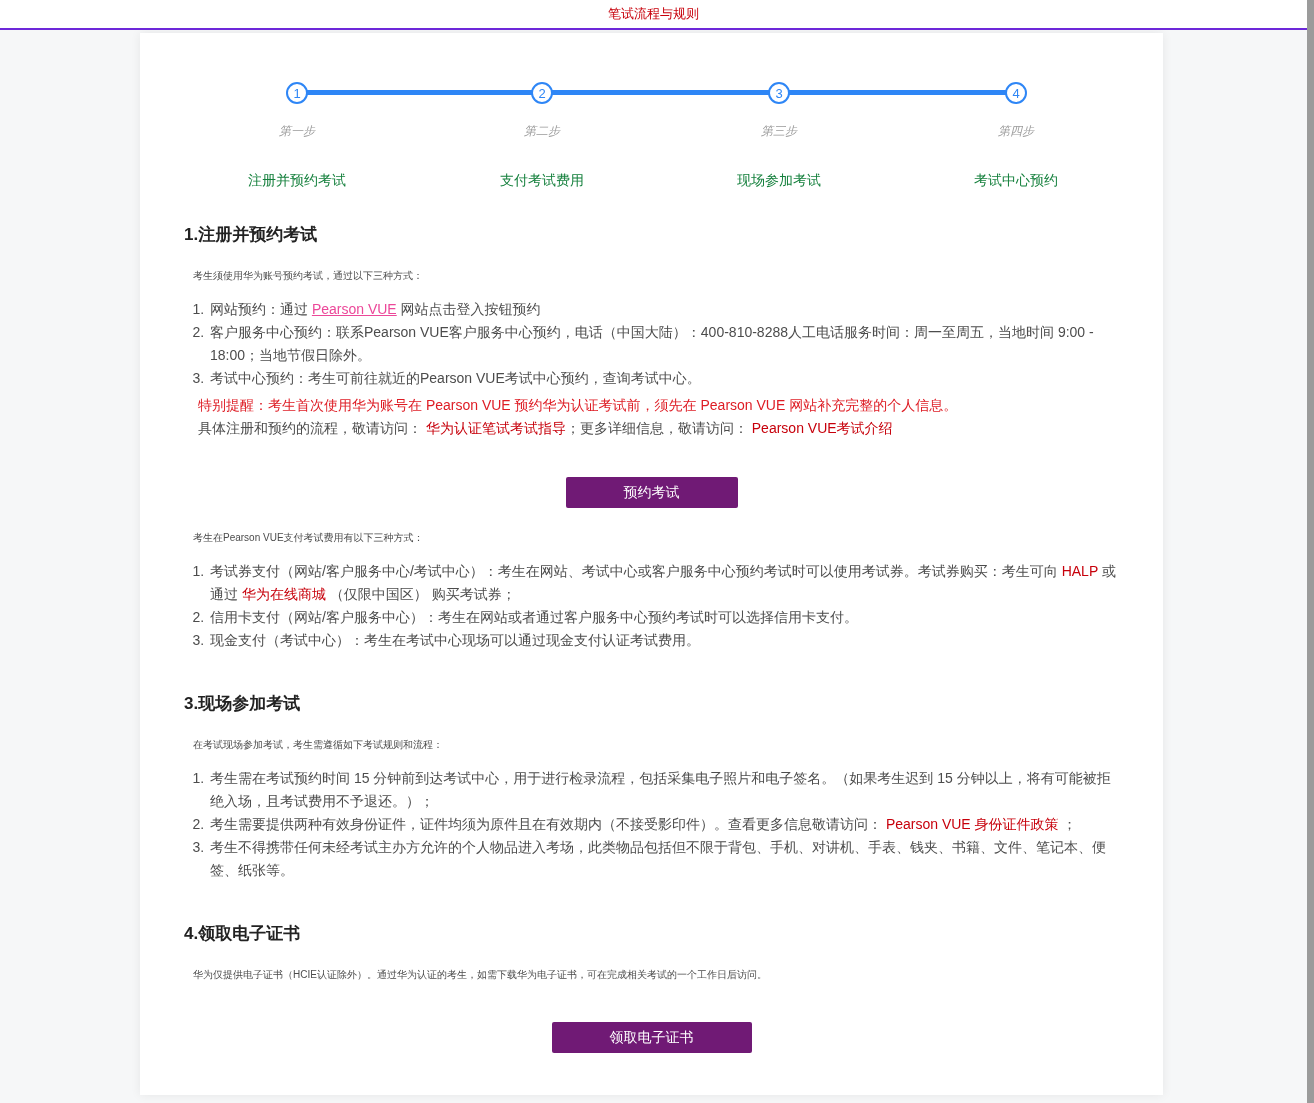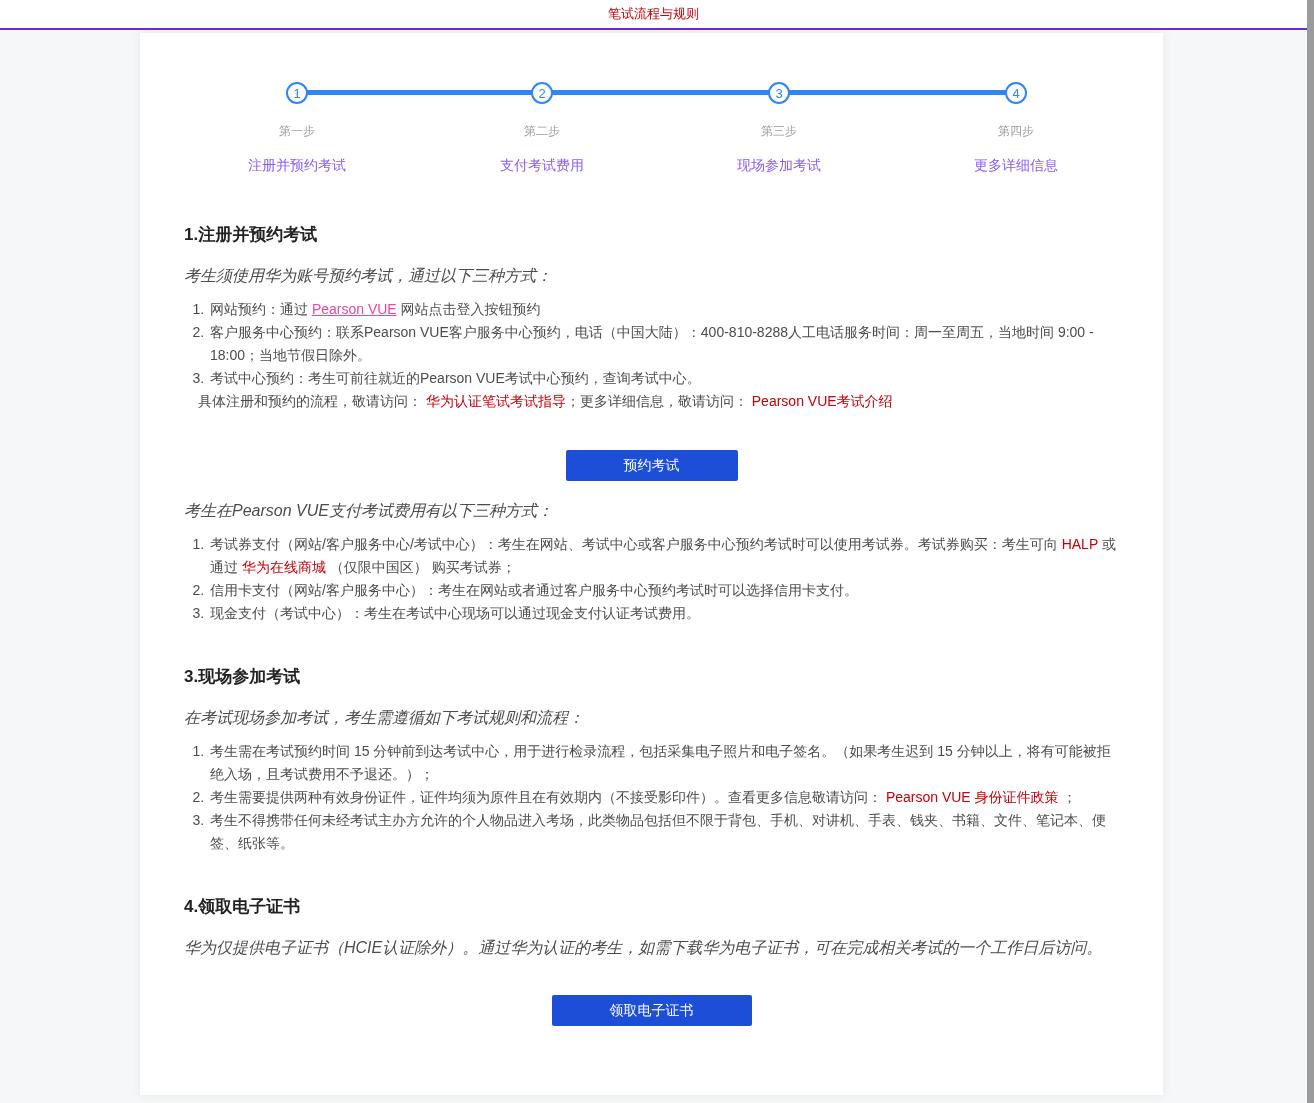--- a/index.html
+++ b/index.html
@@ -36,40 +36,40 @@
   }
   .step{
     position:absolute;top:49px;width:220px;transform:translateX(-50%);text-align:center;
   }
   .step .circle{
     width:22px;height:22px;border-radius:50%;background:#ffffff;border:2px solid #2e86f6;
     box-sizing:border-box;margin:0 auto;position:relative;z-index:2;
     display:flex;align-items:center;justify-content:center;
     font-size:13px;color:#2e86f6;
   }
-  .step .step-label{margin-top:19px;font-size:12px;color:#9b9b9b;}
-  .step .step-name{margin-top:17px;font-size:14px;color:#8b5cf6;}
+  .step .step-label{margin-top:19px;font-size:12px;color:#9b9b9b;font-style:italic;}
+  .step .step-name{margin-top:32px;font-size:14px;color:#15803d;}
   .step1{left:157px;} .step2{left:402px;} .step3{left:639px;} .step4{left:876px;}
   
   .content{padding:0 44px;}
   .sec-title{font-size:17px;font-weight:bold;color:#222222;margin:0;}
   .mt-title{margin-top:52px;}
   .mt-title2{margin-top:40px;}
-  .intro{font-size:16px;color:#4c4c4c;margin:20px 0 0 0;line-height:20px;font-style:italic;}
+  .intro{font-size:10px;color:#4c4c4c;margin:20px 0 0 9px;line-height:20px;}
   ol.items{
     margin:12px 0 0 0;padding:0 0 0 24px;font-size:14px;color:#4c4c4c;line-height:23px;
   }
   ol.items li{margin:0;padding-left:2px;}
   .reminder{margin:4px 0 0 14px;font-size:14px;color:#de1c24;line-height:23px;}
   .visit{margin:0 0 0 14px;font-size:14px;color:#4c4c4c;line-height:23px;}
   .seg-link-blue{color:#ec4899;text-decoration:underline;cursor:pointer;}
   .seg-link-red{color:#c7000b;cursor:pointer;}
   .btn-row{text-align:center;margin-top:37px;}
   .blue-btn{
-    display:inline-block;border:none;background:#1d4ed8;color:#ffffff;font-size:14px;
+    display:inline-block;border:none;background:#701a75;color:#ffffff;font-size:14px;
     height:31px;border-radius:2px;cursor:pointer;
     font-family:Liberation Mono, monospace;
   }
   .btn-book{width:172px;}
   .btn-cert{width:200px;}
 </style>
 </head>
 <body>
 
 <div class="topbar">
@@ -107,33 +107,34 @@
       </div>
       <div class="step-label">第三步</div>
       <div class="step-name">现场参加考试</div>
     </div>
 
     <div class="step step4">
       <div class="circle">
         <span>4</span>
       </div>
       <div class="step-label">第四步</div>
-      <div class="step-name">更多详细信息</div>
+      <div class="step-name">考试中心预约</div>
     </div>
   </div>
 
   <div class="content">
 
     <h3 class="sec-title mt-title">1.注册并预约考试</h3>
     <p class="intro">考生须使用华为账号预约考试，通过以下三种方式：</p>
     <ol class="items">
       <li><span>网站预约：通过 </span><a class="seg-link-blue">Pearson VUE</a><span> 网站点击登入按钮预约</span></li>
       <li><span>客户服务中心预约：联系Pearson VUE客户服务中心预约，电话（中国大陆）：400-810-8288人工电话服务时间：周一至周五，当地时间 9:00 - 18:00；当地节假日除外。</span></li>
       <li><span>考试中心预约：考生可前往就近的Pearson VUE考试中心预约，查询考试中心。</span></li>
     </ol>
+    <p class="reminder">特别提醒：考生首次使用华为账号在 Pearson VUE 预约华为认证考试前，须先在 Pearson VUE 网站补充完整的个人信息。</p>
     <p class="visit"><span>具体注册和预约的流程，敬请访问： </span><a class="seg-link-red">华为认证笔试考试指导</a><span>；更多详细信息，敬请访问： </span><a class="seg-link-red">Pearson VUE考试介绍</a></p>
     <div class="btn-row">
       <button class="blue-btn btn-book">预约考试</button>
     </div>
 
     <p class="intro">考生在Pearson VUE支付考试费用有以下三种方式：</p>
     <ol class="items">
       <li><span>考试券支付（网站/客户服务中心/考试中心）：考生在网站、考试中心或客户服务中心预约考试时可以使用考试券。考试券购买：考生可向 </span><a class="seg-link-red">HALP</a><span> 或通过 </span><a class="seg-link-red">华为在线商城</a><span> （仅限中国区） 购买考试券；</span></li>
       <li><span>信用卡支付（网站/客户服务中心）：考生在网站或者通过客户服务中心预约考试时可以选择信用卡支付。</span></li>
       <li><span>现金支付（考试中心）：考生在考试中心现场可以通过现金支付认证考试费用。</span></li>

